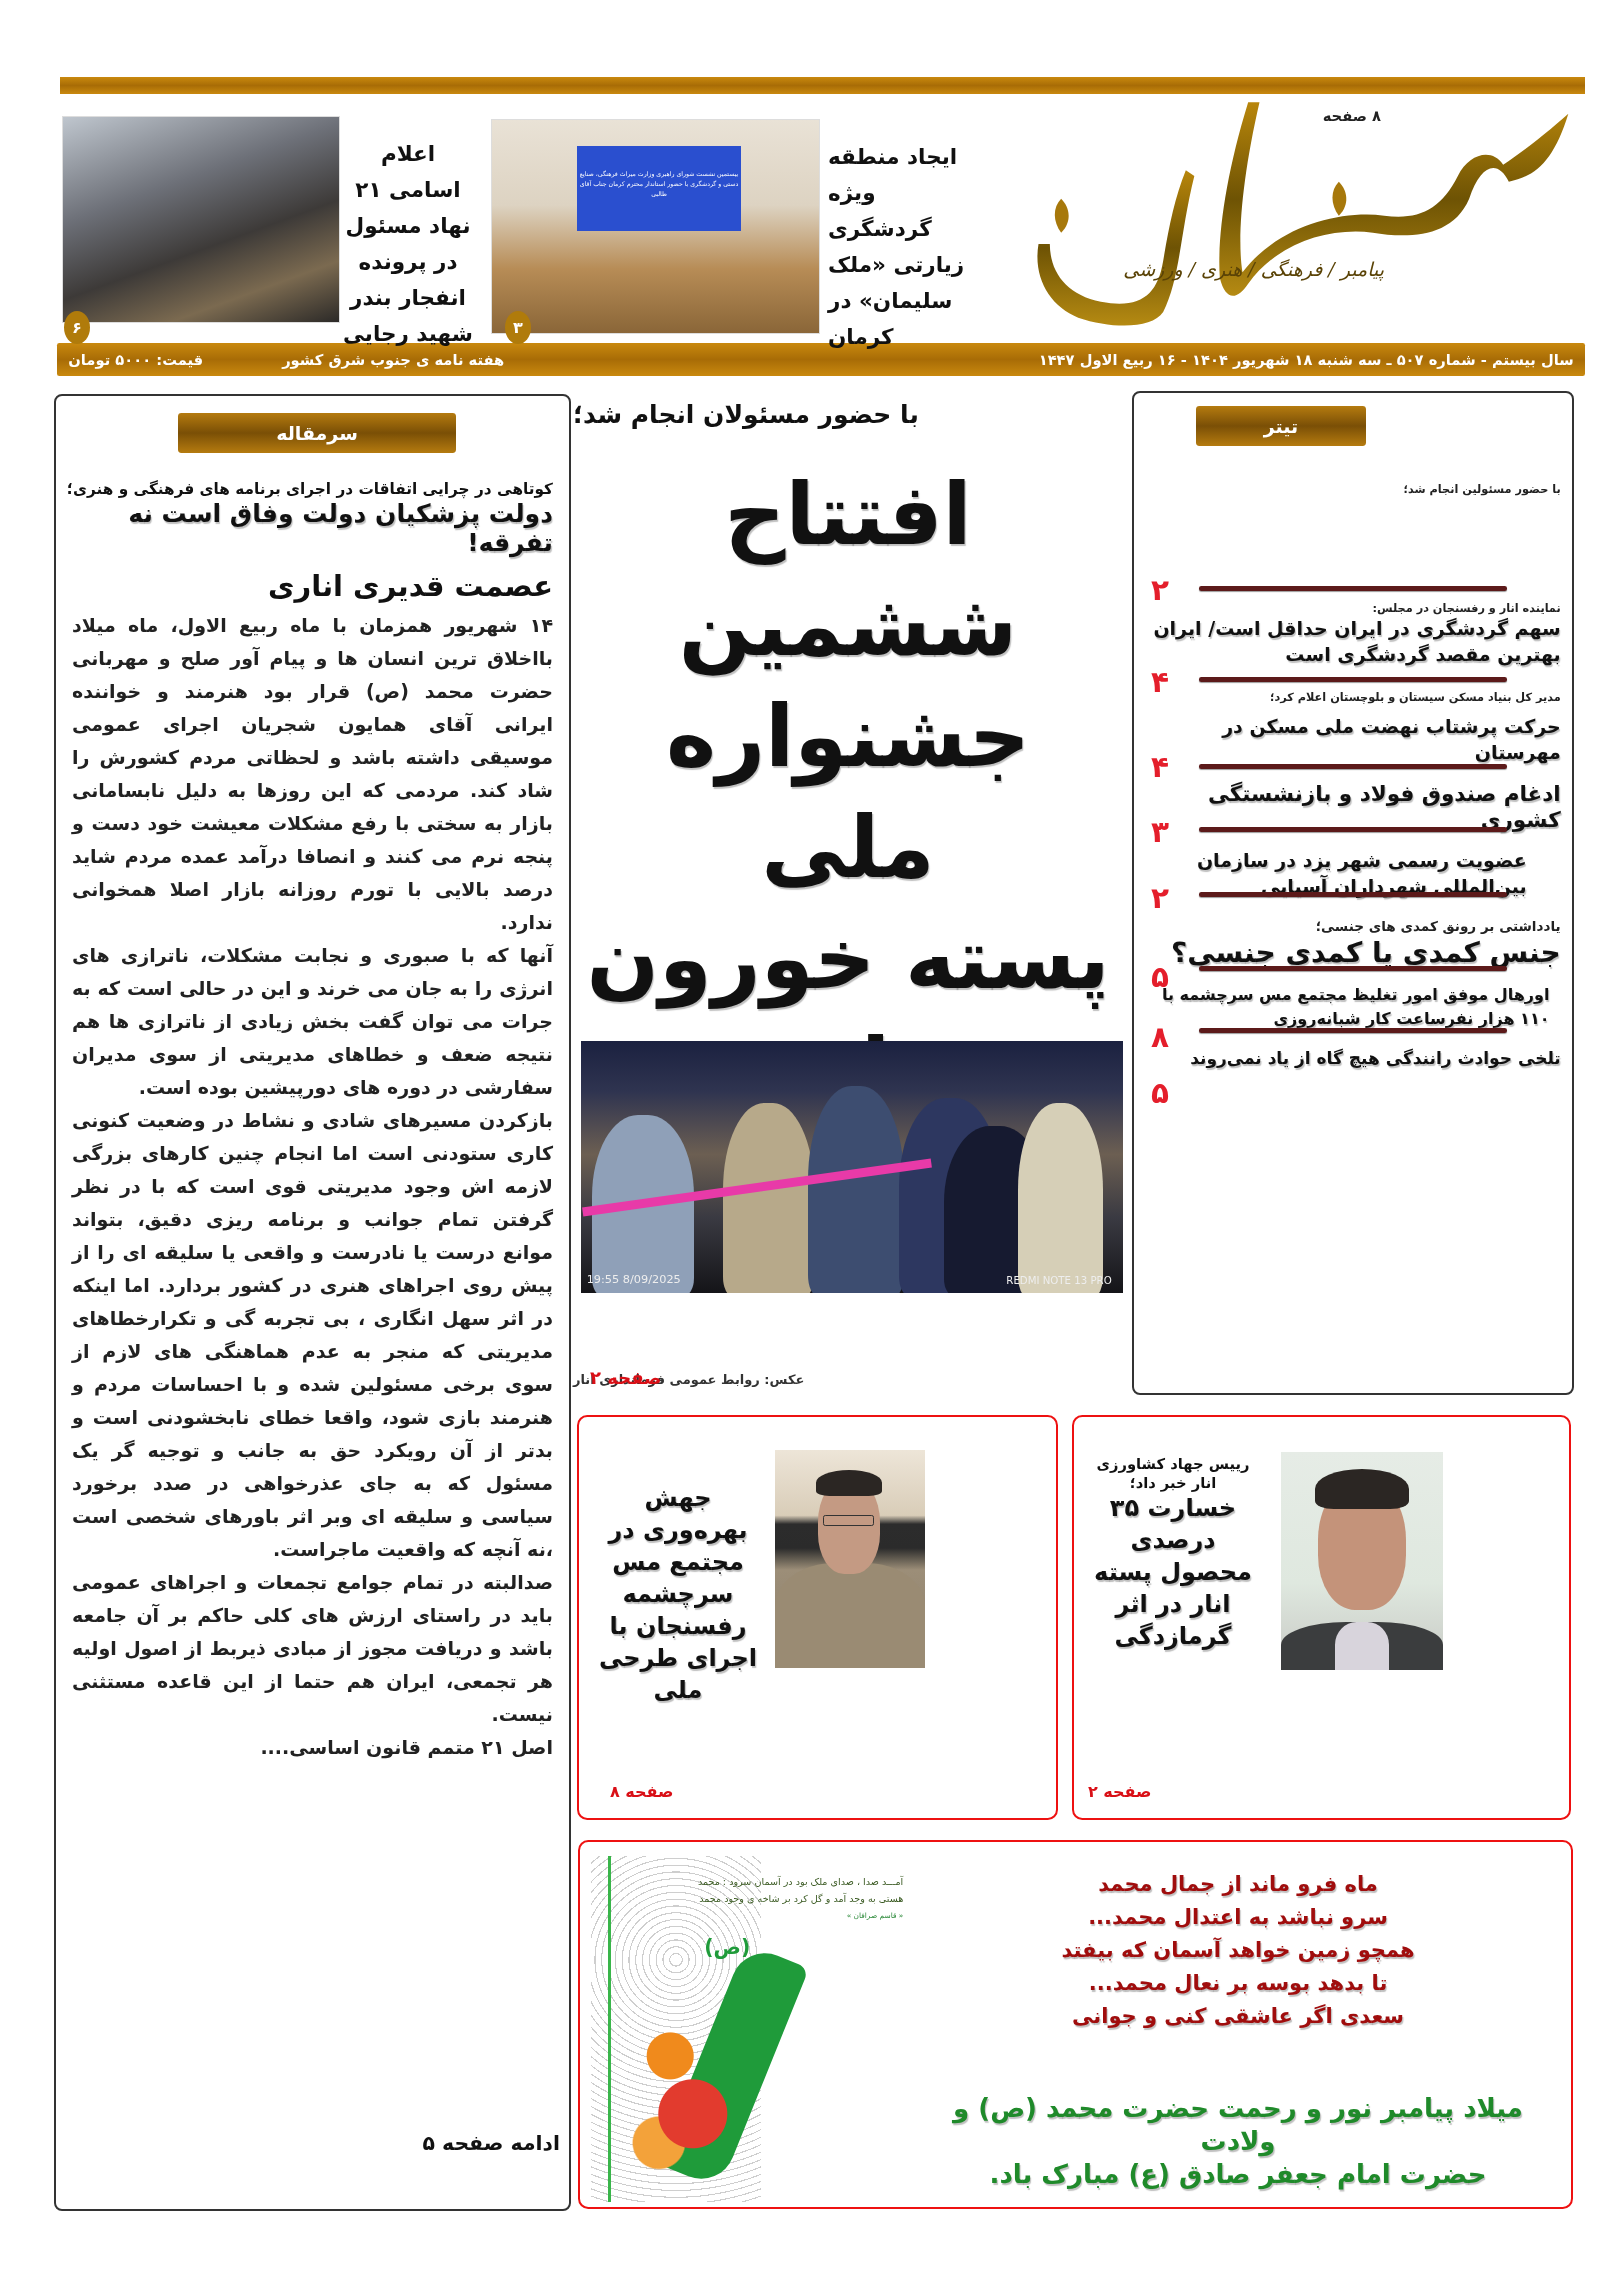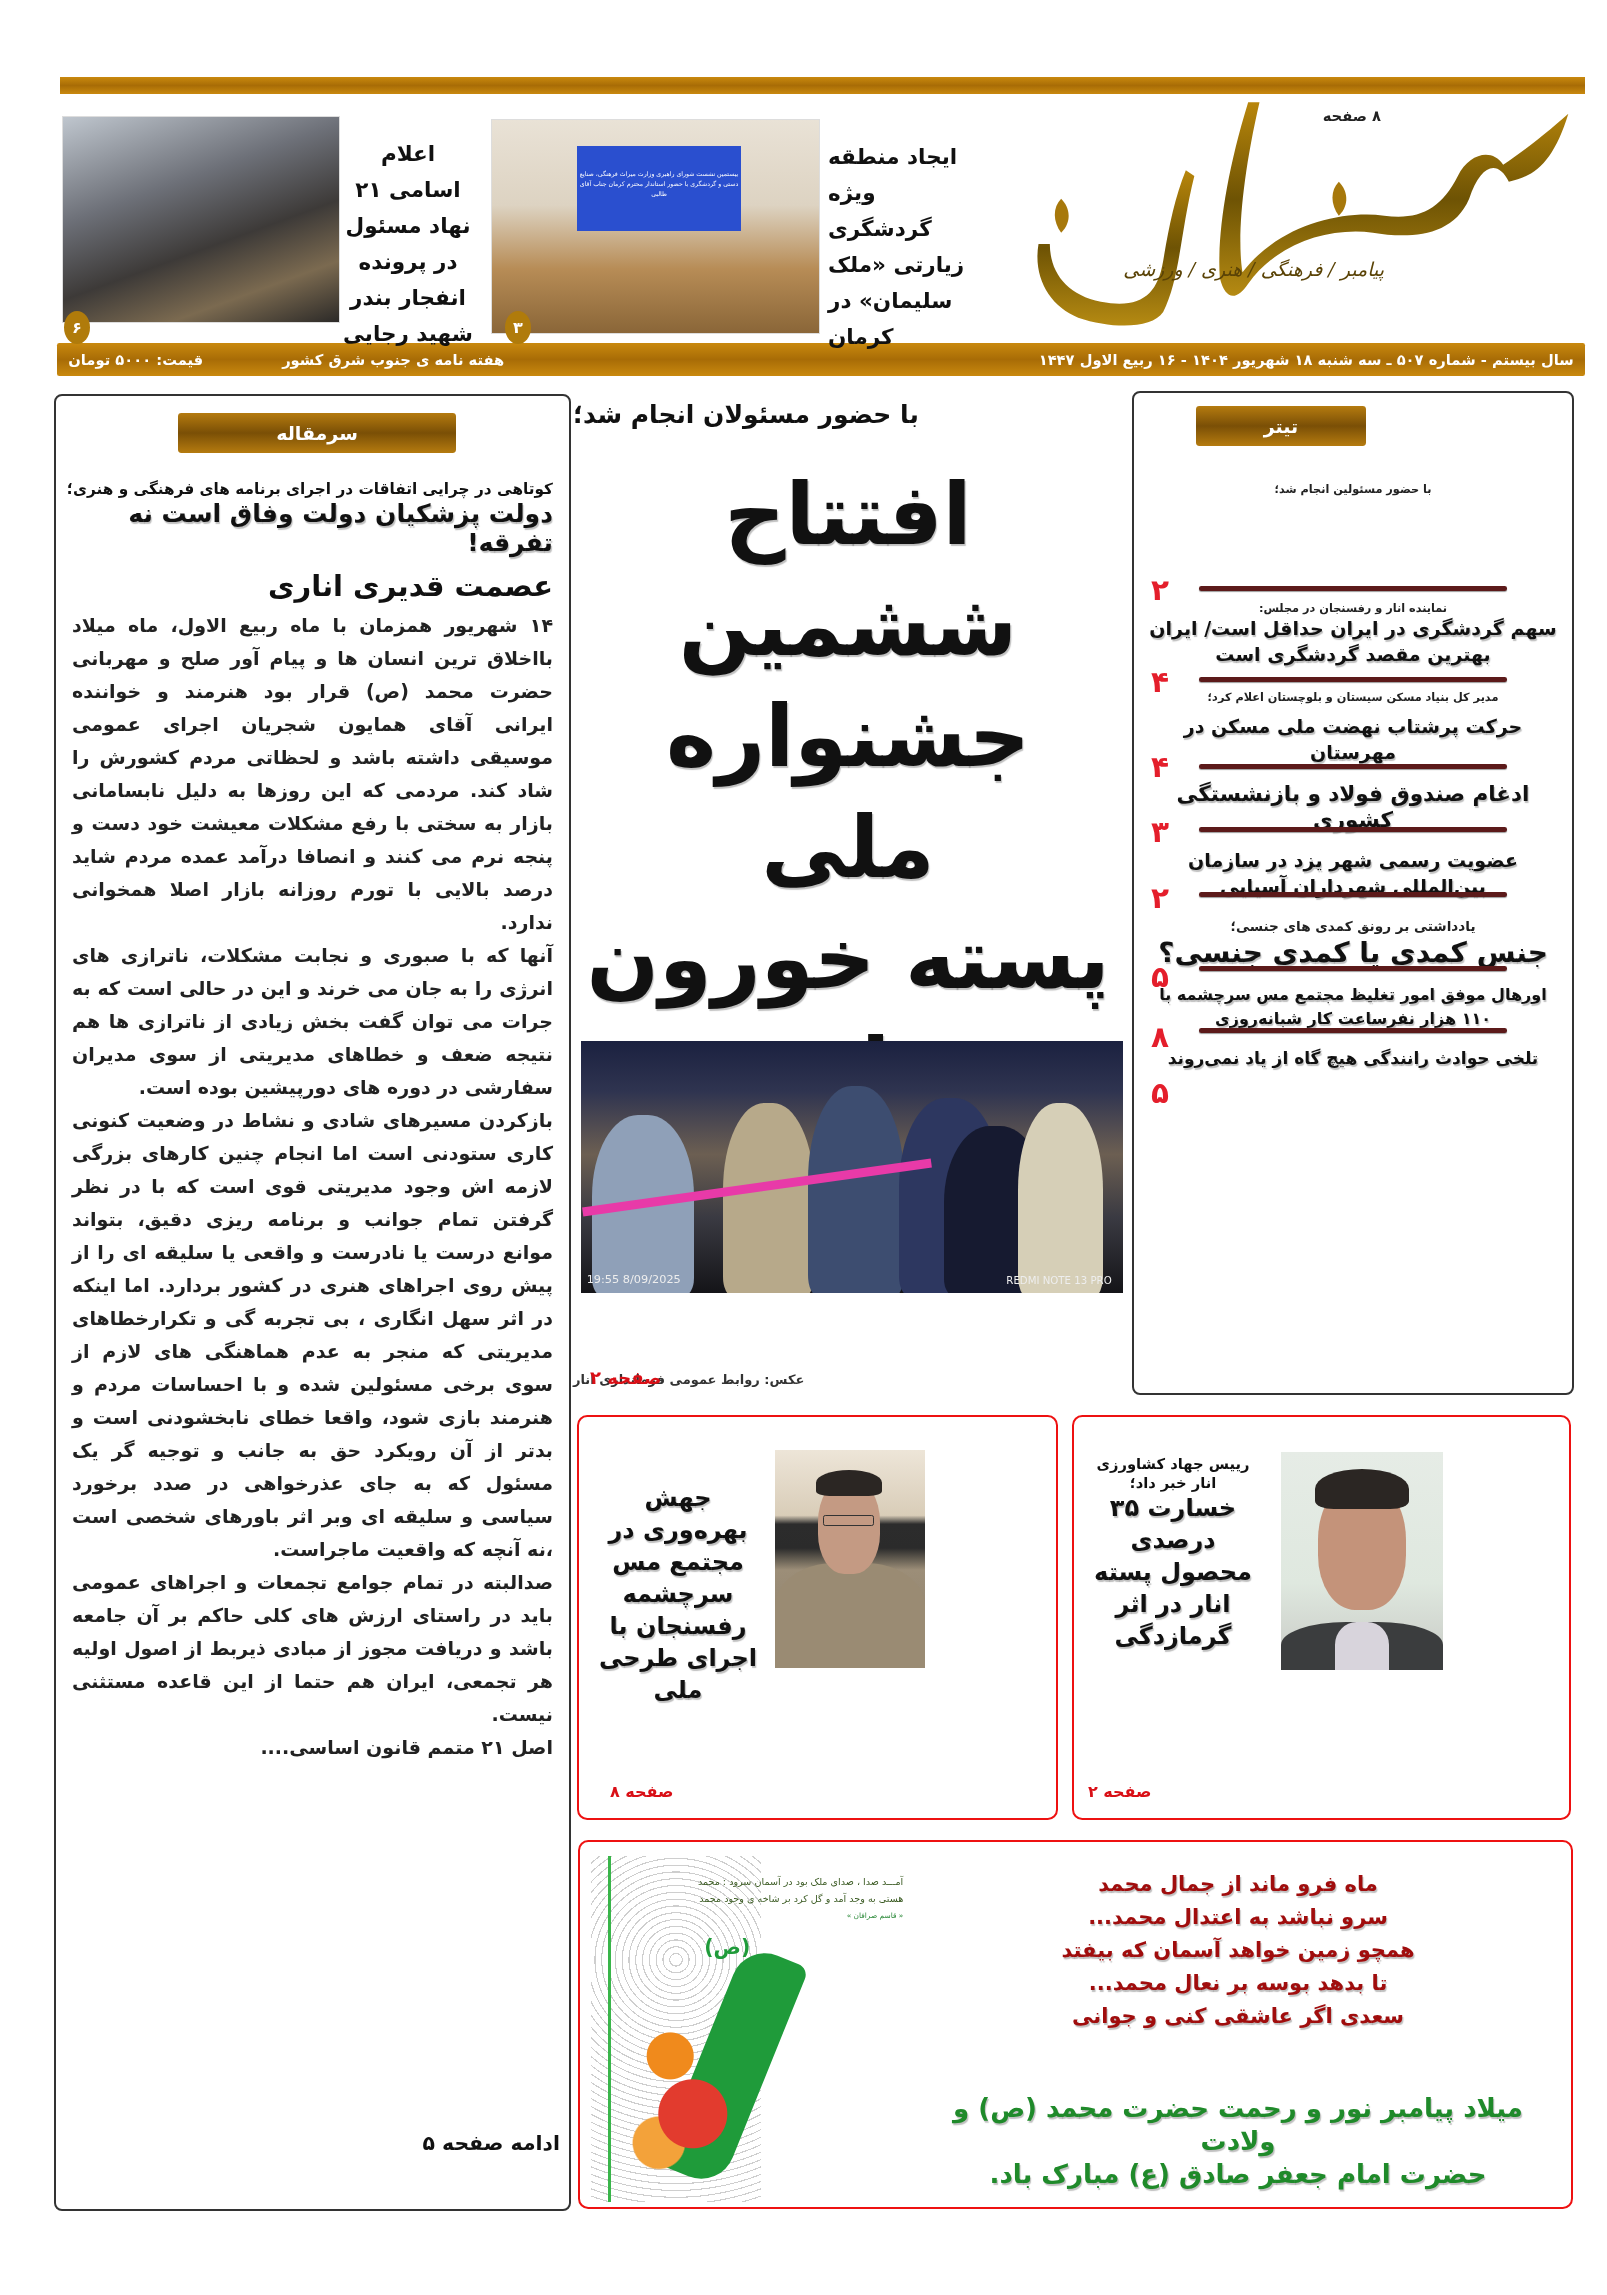--- a/index.html
+++ b/index.html
@@ -27,21 +27,21 @@
   #teaser2-title { left: 828px; top: 139px; width: 147px; font-size: 21.5px; line-height: 36px; font-weight: 700; text-align: left; }
   .page-badge { width: 26px; height: 33px; border-radius: 50%; background: #b07b0b; color: #fff; font-weight: 700; font-size: 16px; text-align: center; line-height: 33px; }
   #teaser1-badge { left: 64px; top: 311px; }
   #teaser2-badge { left: 505px; top: 311px; }
 
   
   #teetr-box { left: 1132px; top: 391px; width: 442px; height: 1004px; border: 2.8px solid #333; border-radius: 8px; }
   .header-tab { height: 40px; border-radius: 3.4px; color: #fff; font-weight: 700; font-size: 19px; display: flex; align-items: center; justify-content: center;
                 background: linear-gradient(180deg, #b57b0f 0%, #7a4f06 50%, #b57b0f 100%); }
   #teetr-tab { position: absolute; left: 62px; top: 12.5px; width: 170px; }
-  .teetr-item { position: absolute; left: 11.3px; right: 11.3px; text-align: center; }
+  .teetr-item { position: absolute; left: 11.3px; right: 11.3px; text-align: right; }
   .teetr-kicker { font-size: 11.3px; font-weight: 700; color: #222; }
   .teetr-title { font-size: 19px; font-weight: 700; line-height: 26px; }
   .teetr-num { position: absolute; left: 17px; font-size: 29.5px; font-weight: 700; color: #e41e2b; }
   .teetr-rule { position: absolute; left: 65px; right: 65px; height: 4.5px; background: #5c1a1a; border-radius: 2.3px; box-shadow: 0 1.1px 1.1px rgba(0,0,0,0.4); }
 
   
   #main-kicker { left: 573px; top: 400px; width: 544px; text-align: left; font-size: 25px; font-weight: 700; padding-right: 91px; }
   #main-title { left: 573px; top: 459px; width: 550px; text-align: center; font-size: 85px; line-height: 111px; font-weight: 900; letter-spacing: -1.1px; }
   #main-photo { left: 581px; top: 1041px; width: 542px; height: 252px; overflow: hidden;
                 background: linear-gradient(180deg, #1b2140 0%, #2f3450 20%, #6c5f52 45%, #3a3a42 70%, #141418 100%); }

